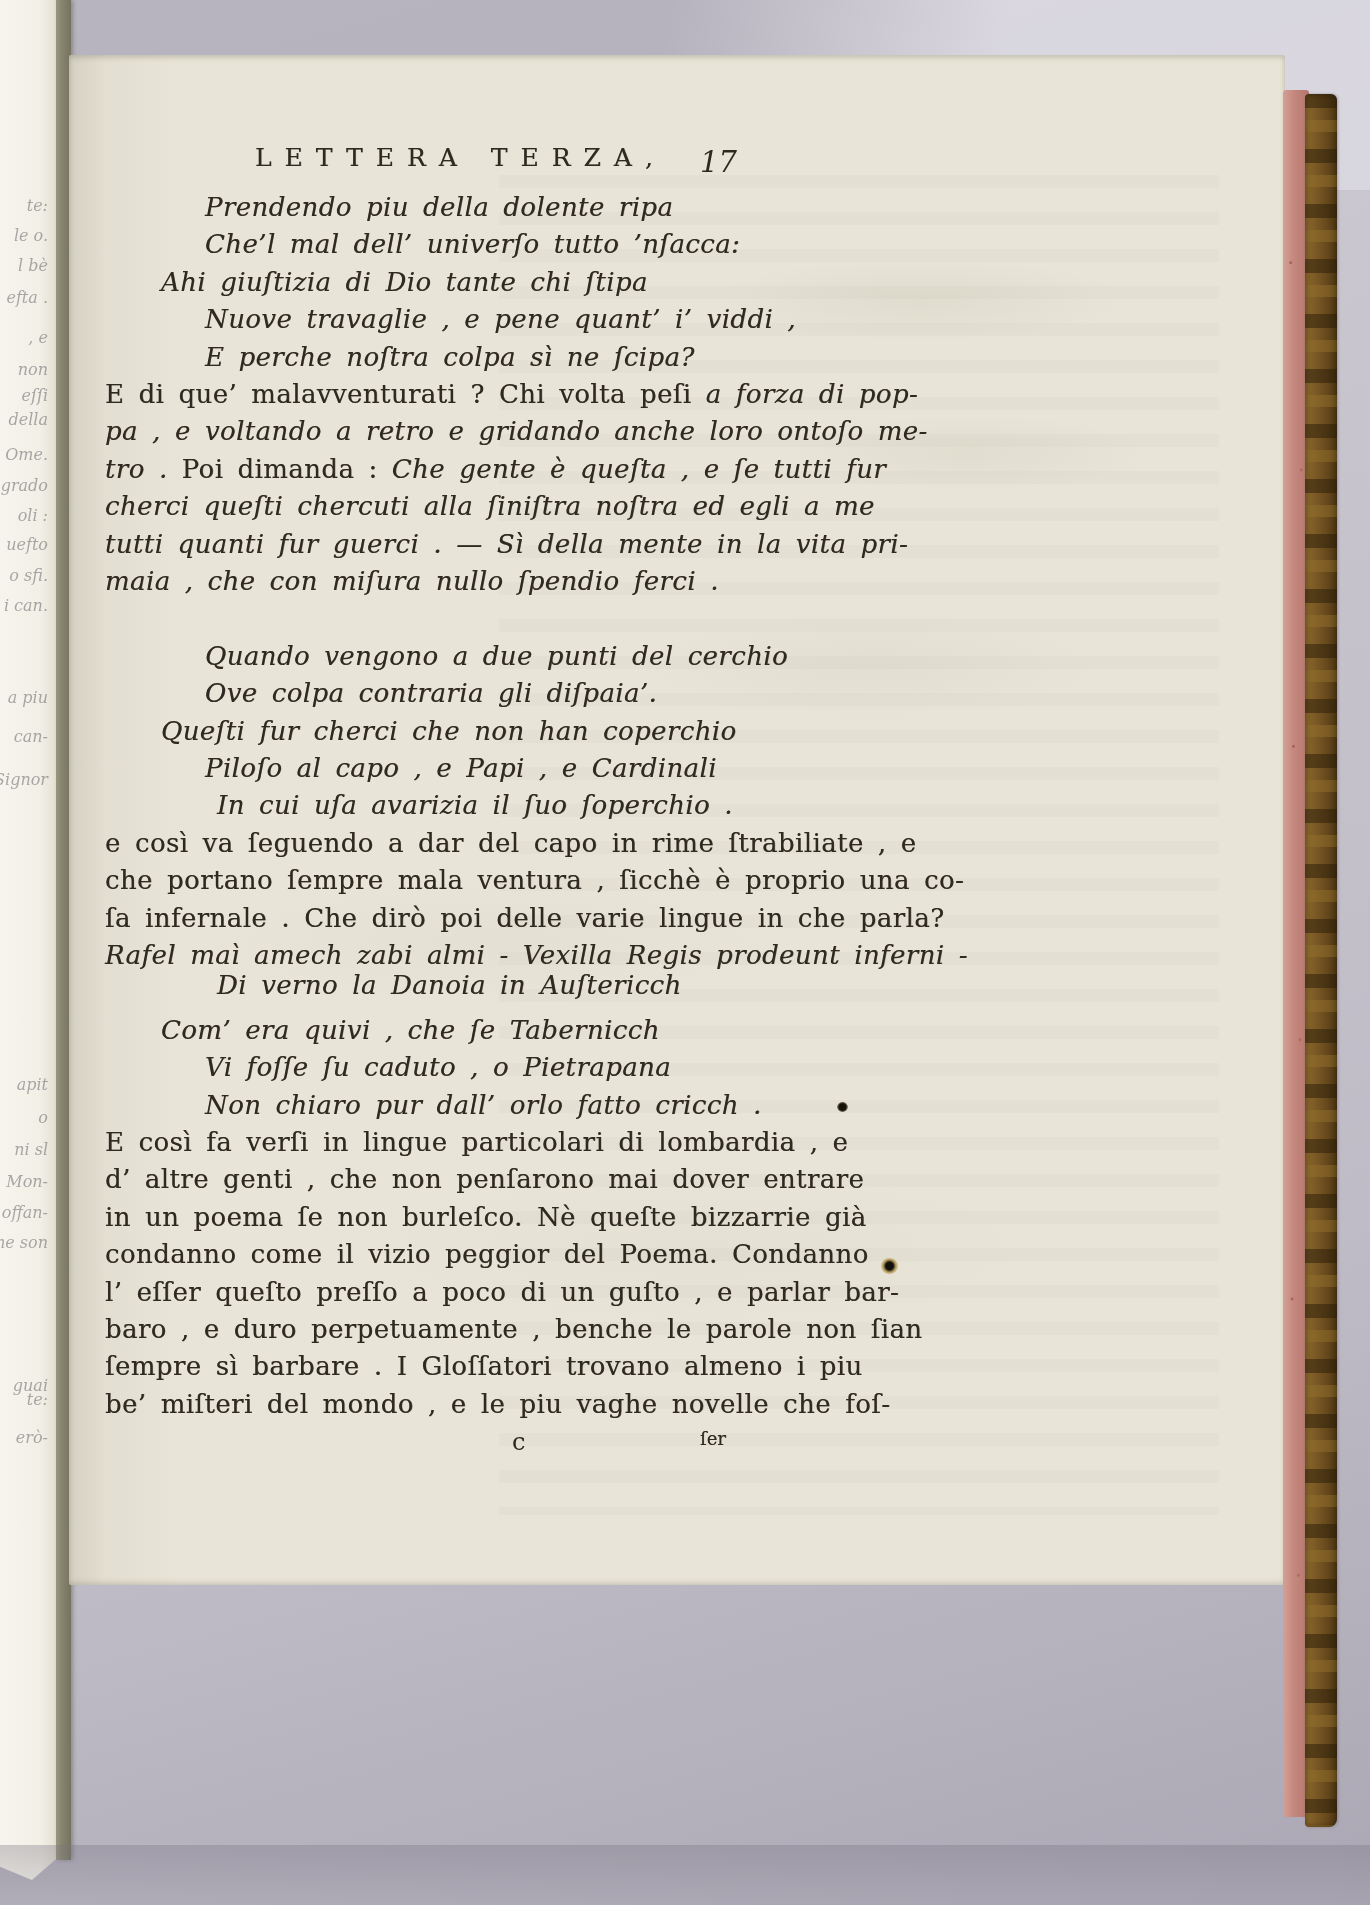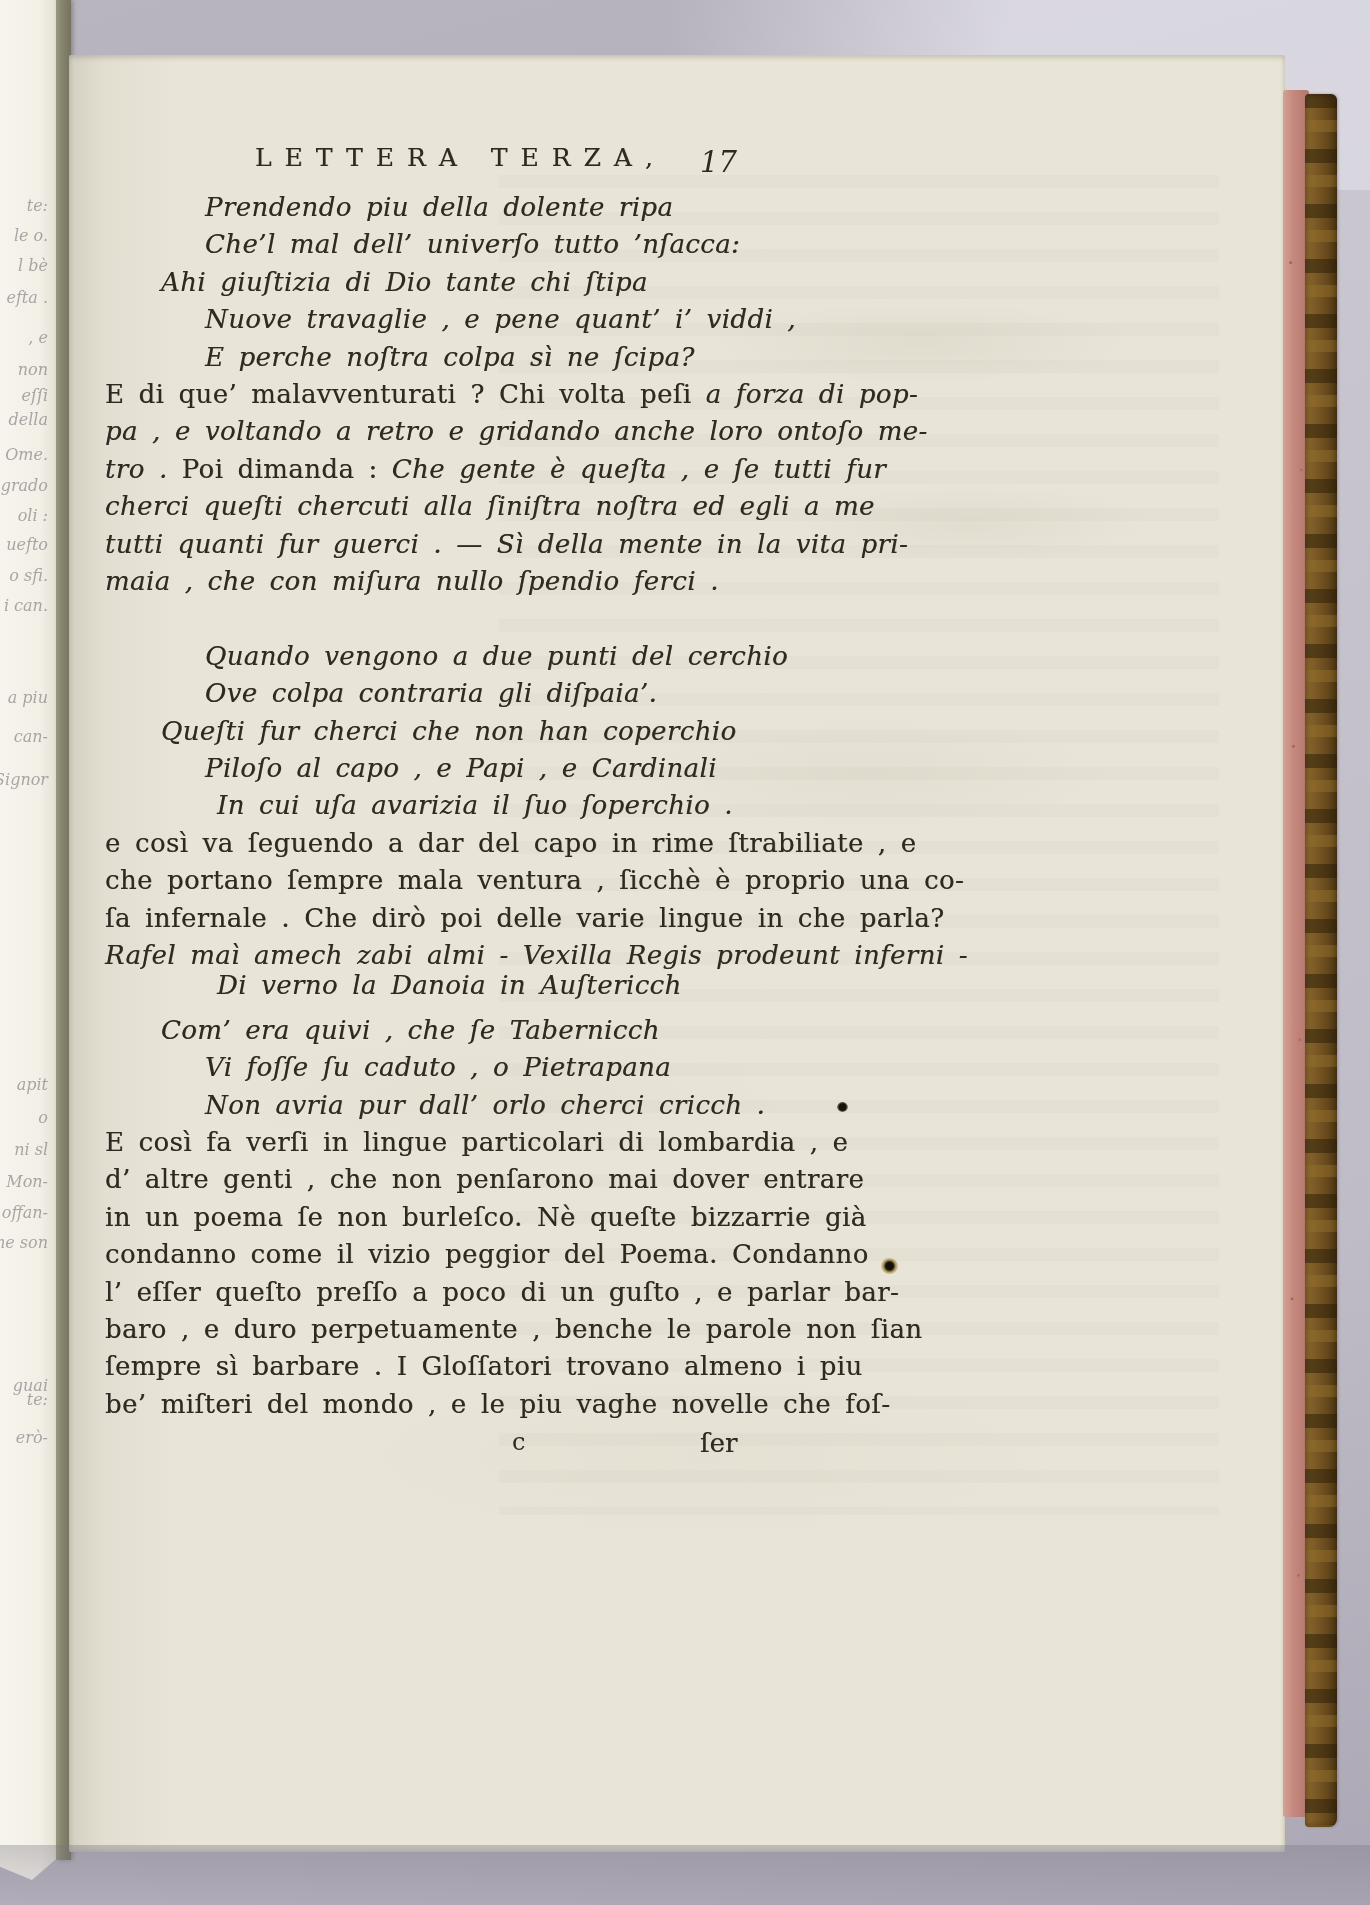--- a/index.html
+++ b/index.html
@@ -33,21 +33,21 @@
     filter:blur(0.4px);
     white-space:nowrap;
   }
   .gutter{
     position:absolute;left:56px;top:0;width:15px;height:1860px;
     background:linear-gradient(90deg,#9b987f 0%,#86836e 40%,#75725f 100%);
     box-shadow:2px 0 4px rgba(60,58,45,0.35);
   }
   
   .page{
-    position:absolute;left:69px;top:55px;width:1216px;height:1797px;
+    position:absolute;left:69px;top:55px;width:1216px;height:1530px;
     background-color:#e8e4d7;
     background-image:
       radial-gradient(ellipse 300px 60px at 70% 16%, rgba(148,146,128,0.10), transparent 70%),
       radial-gradient(ellipse 260px 55px at 74% 26%, rgba(148,146,128,0.09), transparent 70%),
       radial-gradient(ellipse 340px 80px at 66% 40%, rgba(148,146,128,0.07), transparent 70%),
       radial-gradient(ellipse 420px 90px at 35% 58%, rgba(148,146,128,0.05), transparent 70%),
       radial-gradient(ellipse 520px 120px at 52% 78%, rgba(158,156,138,0.05), transparent 70%),
       linear-gradient(90deg, rgba(118,113,93,0.18) 0%, rgba(118,113,93,0.05) 3%, rgba(0,0,0,0) 9%);
     box-shadow:inset 0 3px 5px rgba(120,115,100,0.28), inset 0 -3px 5px rgba(120,115,100,0.22);
     border-radius:2px;
@@ -81,21 +81,21 @@
   .ind-p{left:36px;}
   .ind-v1{left:92px;}
   .ind-v2{left:136px;}
   .ind-v3{left:148px;}
   .it{font-style:italic;}
   .rm{font-style:normal;}
   .sig{
     position:absolute;left:443px;font-size:24px;color:#2f2a21;
   }
   .catch{
-    position:absolute;left:631px;font-size:26px;color:#2f2a21;
+    position:absolute;left:631px;font-size:18px;color:#2f2a21;
     text-shadow:0.35px 0.35px 0.45px rgba(47,42,33,0.55);
   }
   
   .fore-edge{
     position:absolute;left:1283px;top:90px;width:26px;height:1727px;
     background-color:#c5887e;
     background-image:
       radial-gradient(circle 3px at 30% 10%, #a9655c 0 40%, transparent 60%),
       radial-gradient(circle 3px at 70% 22%, #b06a62 0 40%, transparent 60%),
       radial-gradient(circle 3px at 40% 38%, #a9655c 0 40%, transparent 60%),
@@ -189,21 +189,21 @@
         <div class="line ind-v1" style="top: 660.6px;"><span class="it">Queſti fur cherci che non han coperchio</span></div>
         <div class="line ind-v2" style="top: 698px;"><span class="it">Piloſo al capo , e Papi , e Cardinali</span></div>
         <div class="line ind-v3" style="top: 735.4px;"><span class="it">In cui uſa avarizia il ſuo ſoperchio .</span></div>
         <div class="line ind-p" style="top: 772.8px;"><span class="rm">e così va ſeguendo a dar del capo in rime ſtrabiliate , e</span></div>
         <div class="line ind-p" style="top: 810.2px;"><span class="rm">che portano ſempre mala ventura , ſicchè è proprio una co-</span></div>
         <div class="line ind-p" style="top: 847.6px;"><span class="rm">ſa infernale . Che dirò poi delle varie lingue in che parla?</span></div>
         <div class="line ind-p" style="top: 885px;"><span class="it">Rafel maì amech zabi almi - Vexilla Regis prodeunt inferni -</span></div>
         <div class="line ind-v3" style="top: 915px;"><span class="it">Di verno la Danoia in Auſtericch</span></div>
         <div class="line ind-v1" style="top: 959.8px;"><span class="it">Com’ era quivi , che ſe Tabernicch</span></div>
         <div class="line ind-v2" style="top: 997.2px;"><span class="it">Vi foſſe ſu caduto , o Pietrapana</span></div>
-        <div class="line ind-v2" style="top: 1034.6px;"><span class="it">Non avria pur dall’ orlo cherci cricch .</span></div>
+        <div class="line ind-v2" style="top: 1034.6px;"><span class="it">Non chiaro pur dall’ orlo fatto cricch .</span></div>
         <div class="line ind-p" style="top: 1072px;"><span class="rm">E così fa verſi in lingue particolari di lombardia , e</span></div>
         <div class="line ind-p" style="top: 1109.4px;"><span class="rm">d’ altre genti , che non penſarono mai dover entrare</span></div>
         <div class="line ind-p" style="top: 1146.8px;"><span class="rm">in un poema ſe non burleſco. Nè queſte bizzarrie già</span></div>
         <div class="line ind-p" style="top: 1184.2px;"><span class="rm">condanno come il vizio peggior del Poema. Condanno</span></div>
         <div class="line ind-p" style="top: 1221.6px;"><span class="rm">l’ eſſer queſto preſſo a poco di un guſto , e parlar bar-</span></div>
         <div class="line ind-p" style="top: 1259px;"><span class="rm">baro , e duro perpetuamente , benche le parole non ſian</span></div>
         <div class="line ind-p" style="top: 1296.4px;"><span class="rm">ſempre sì barbare . I Gloſſatori trovano almeno i piu</span></div>
         <div class="line ind-p" style="top: 1333.8px;"><span class="rm">be’ miſteri del mondo , e le piu vaghe novelle che foſ-</span></div>
       </div>
 

